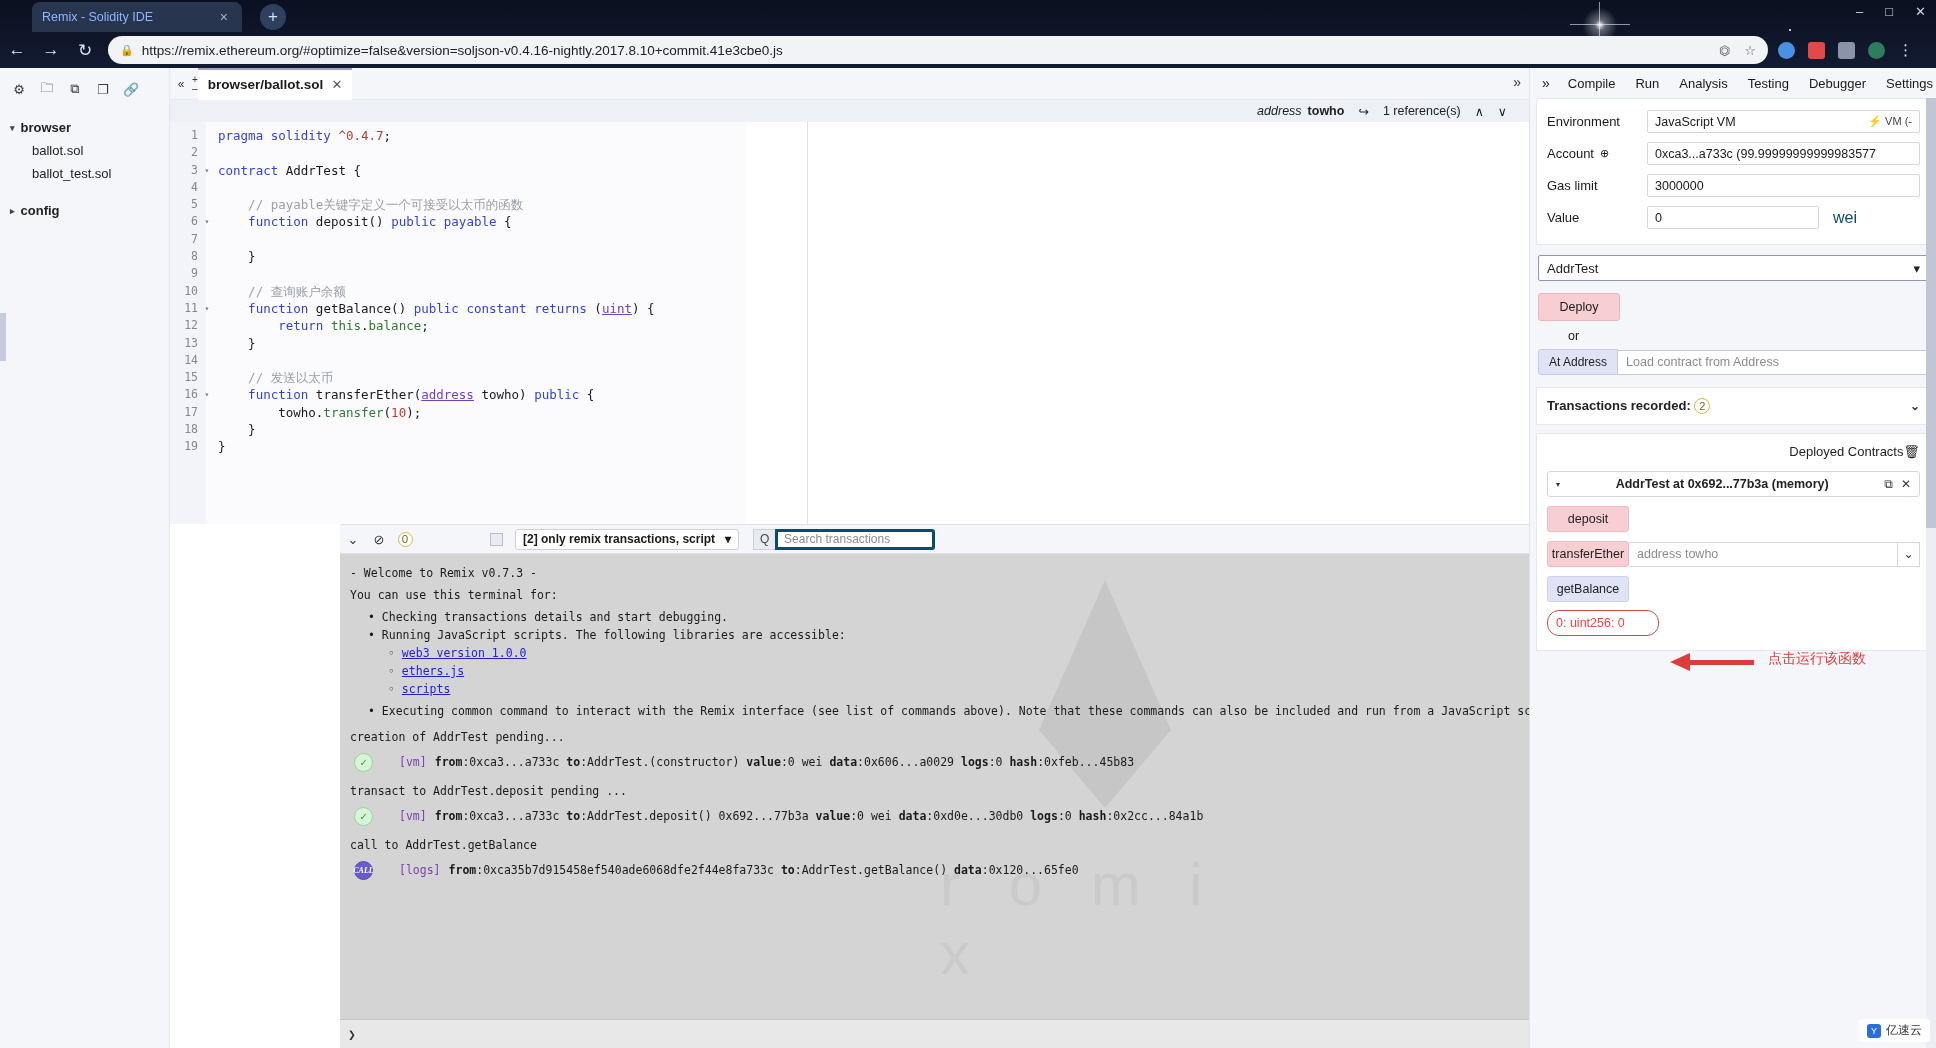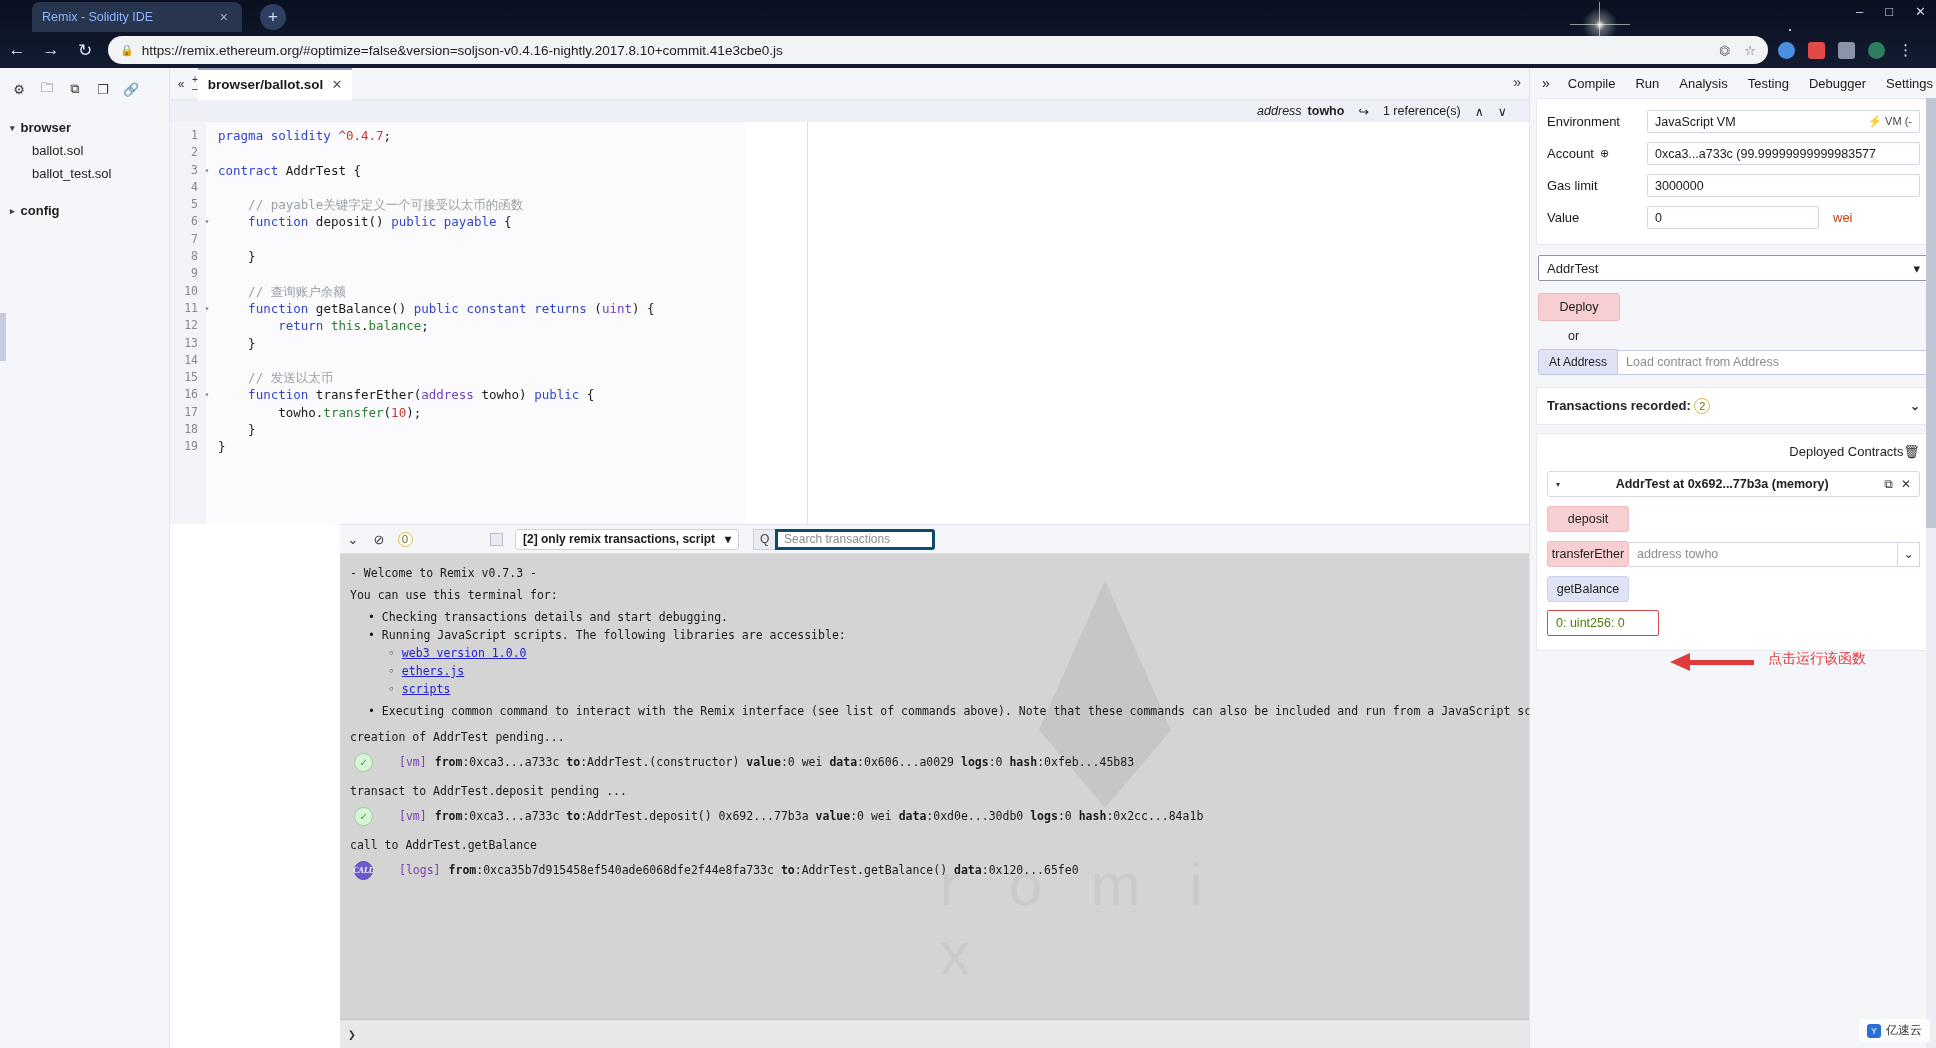--- a/index.html
+++ b/index.html
@@ -108,21 +108,21 @@
 
   #code-area{ position:absolute; left:0; top:54px; width:1359px; height:402px; background:#fff; overflow:hidden; }
   #code-gutter-bg{ position:absolute; left:0; top:0; width:36px; height:402px; background:#f3f4fa; }
   #code-highlight{ position:absolute; left:36px; top:0; width:540px; height:402px; background:#fbfbfe; }
   #code{ position:absolute; left:0; top:5px; font-family:"DejaVu Sans Mono", monospace; font-size:12.5px; line-height:17.3px; }
   .cl{ display:flex; height:17.3px; align-items:center; white-space:pre; }
   .ln{ width:32px; text-align:right; color:#888; padding-right:4px; font-size:11.5px; }
   .fold{ width:10px; color:#7a7a7a; font-size:8px; text-align:center; }
   .src{ padding-left:6px; color:#1a1a1a; }
   .kw{ color:#3344cc; }
-  .typ{ color:#6f42c1; }
+  .typ{ color:#6f42c1;text-decoration:underline; }
   .num{ color:#c0392b; }
   .com{ color:#9aa0a6; }
   .str{ color:#2e7d32; }
 
   #editor-vline{ position:absolute; left:637px; top:54px; width:1px; height:402px; background:#dcdfe8; }
 
   
   #term{ position:absolute; left:170px; top:456px; width:1359px; height:524px; }
   #term-bar{ position:absolute; left:0; top:0; width:1359px; height:30px; background:#f5f6fa;
              border-top:1px solid #dfe2ec; border-bottom:1px solid #dfe2ec; display:flex; align-items:center; gap:0; }
@@ -189,21 +189,21 @@
   .rp-tab{ padding:0 10px; cursor:pointer; white-space:nowrap; }
   .rp-tab.active{ font-weight:normal; }
 
   #rp-body{ position:absolute; left:0; top:30px; width:407px; height:950px; overflow:hidden; }
   .rp-card{ background:#fff; margin:0 6px 8px 6px; border:1px solid #e6e8f0; border-radius:2px; padding:10px 10px 14px 10px; }
   .frow{ display:flex; align-items:center; height:25px; margin-bottom:7px; }
   .flabel{ width:100px; font-size:13px; color:#1a1a1a; display:flex; align-items:center; gap:6px; }
   .fctl{ flex:1; height:23px; border:1px solid #d3d7e3; background:#fff; border-radius:2px;
          display:flex; align-items:center; padding:0 7px; font-size:12.5px; color:#1a1a1a; white-space:nowrap; overflow:hidden; }
   .fgrow{ display:flex; align-items:center; gap:6px; flex:1; }
-  .unit{ font-size:13px; color:#c2410c; padding-left:8px; }
+  .unit{ font-size:16px; color:#0c4a6e; padding-left:8px; }
   .plug{ color:#444; font-size:11px; margin-left:auto; padding-left:8px; }
   .addico{ font-size:11px; }
 
   #contract-select{
     margin:10px 8px 0 8px; height:26px; border:1px solid #8f96ad; background:#fff; border-radius:2px;
     display:flex; align-items:center; justify-content:space-between; padding:0 8px; font-size:13px; cursor:pointer;
   }
   #contract-info{ position:absolute; right:8px; top:216px; font-size:12px; color:#333; cursor:pointer; font-style:italic; font-weight:bold; }
   #deploy-row{ margin:12px 8px 0 8px; }
   .deploy-btn{
@@ -249,22 +249,22 @@
   .fn-btn.pay{ background:#f7cfd3; border-color:#f0bcc2; }
   .fn-btn.call{ background:#dfe3f5; border-color:#ccd2ec; }
   .fn-input{
     flex:1; height:25px; border:1px solid #d3d7e3; border-left:none; padding:0 8px; font-size:12.5px;
     background:#fff; font-family:"Liberation Sans", sans-serif; color:#333;
   }
   .fn-input::placeholder{ color:#8c8c8c; }
   .fn-caret{ width:22px; text-align:center; color:#333; font-size:12px; cursor:pointer;
              border:1px solid #d3d7e3; border-left:none; height:25px; line-height:23px; background:#fff; }
   #result-box{
-    margin-top:8px; border:1px solid #d24b4b; border-radius:2px; width:112px; padding:5px 8px;
-    font-size:12.5px; color:#4d7c0f; background:#fff;
+    margin-top:8px; border:1px solid #d24b4b; border-radius:12px; width:112px; padding:5px 8px;
+    font-size:12.5px; color:#ef4444; background:#fff;
   }
   #annot-arrow{ position:absolute; left:1670px; top:584px; width:84px; height:20px; }
   #annot-arrow .shaft{ position:absolute; left:18px; top:8px; width:66px; height:5px; background:#e03b3b; }
   #annot-arrow .head{ position:absolute; left:0; top:1px; width:0;height:0;
       border-top:9px solid transparent; border-bottom:9px solid transparent; border-right:20px solid #e03b3b; }
   #annot-text{ position:absolute; left:1768px; top:582px; font-size:14px; color:#e03b3b;
                font-family:"DejaVu Sans", sans-serif; white-space:nowrap; }
 
   #rp-scrollbar{ position:absolute; right:0; top:30px; width:10px; height:950px; background:#eceef4; }
   #rp-thumb{ position:absolute; right:0; top:0; width:10px; height:430px; background:#c2c6d4; cursor:pointer; }

